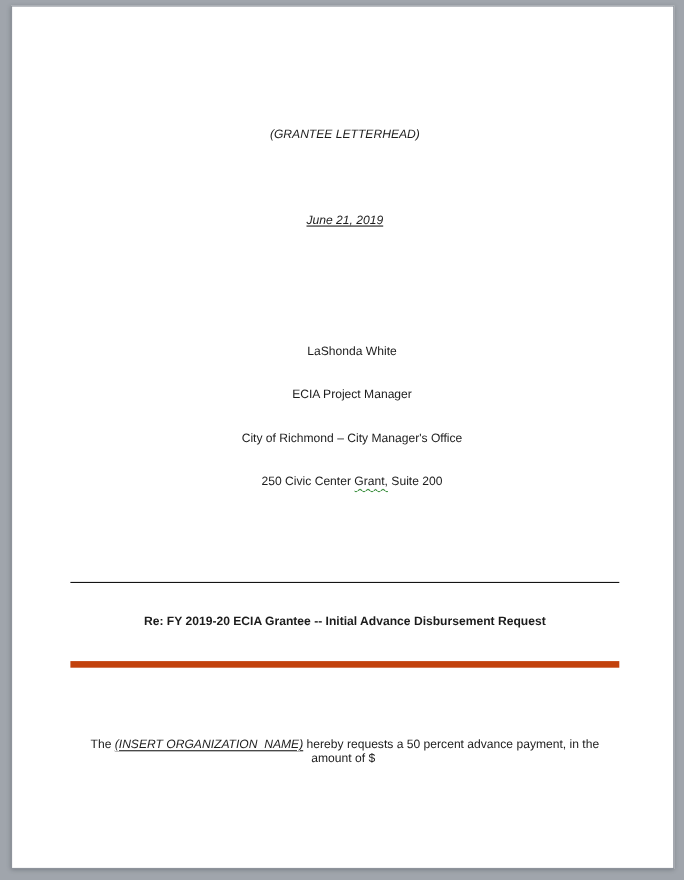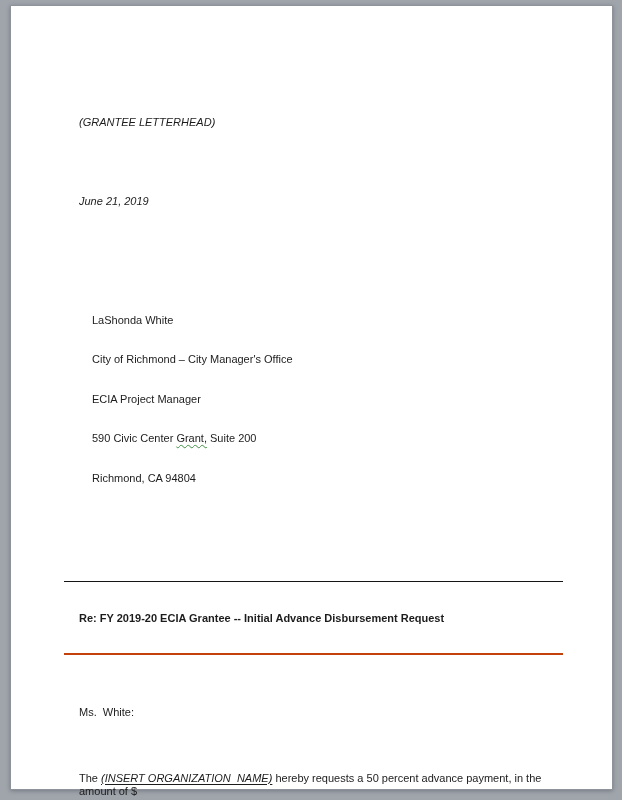--- a/index.html
+++ b/index.html
@@ -1,15 +1,15 @@
 <!DOCTYPE html>
 <html><head>
 <meta charset="utf-8">
 <style>
-  * { margin: 0; padding: 0; box-sizing: border-box; }
+  * { margin: 0; padding: 0; box-sizing: border-box; text-align: center; }
 
   html, body {
     width: 622px;
     height: 800px;
     overflow: hidden;
   }
 
   body {
     background: #a0a5ac;
     font-family: "Liberation Sans", "DejaVu Sans", sans-serif;
@@ -44,28 +44,28 @@
     text-underline-offset: 2px;
   }
 
   .spellcheck-grammar {
     text-decoration: underline wavy #3f9142;
     text-decoration-thickness: 1px;
     text-underline-offset: 2px;
   }
 
   .letterhead { margin-bottom: 27px; }
-  .date-line  { margin-bottom: 39px; }
+  .date-line  { margin-bottom: 39px; text-decoration: underline; }
 
   .recipient  { margin-bottom: 17px; margin-left: 13px; }
 
   .subject-block {
     border-top: 1.5px solid #141414;
-    border-bottom: 2px solid #c2410c;
-    margin: 13px -15px 11px -15px;
+    border-bottom: 6px solid #c2410c;
+    margin: 0 -15px 11px -15px;
     padding: 3px 15px 2px 15px;
   }
   .contract-row .tab-cell {
     display: inline-block;
     width: 178px;
     white-space: pre-wrap;
   }
 
   .salutation { margin-bottom: 13px; }
   .para-1     { margin-bottom: 14px; }
@@ -75,31 +75,29 @@
 
 <div class="page">
   <div class="content">
 
     <div class="letterhead italic">(GRANTEE LETTERHEAD)</div>
 
     <div class="date-line italic">June 21, 2019</div>
 
     <div class="recipient">
       <div>LaShonda White</div>
+      <div>ECIA Project Manager</div>
       <div>City of Richmond – City Manager's Office</div>
-      <div>ECIA Project Manager</div>
-      <div><span>590 Civic Center </span><span class="spellcheck-grammar">Grant,</span><span> Suite 200</span></div>
-      <div>Richmond, CA 94804</div>
+      <div><span>250 Civic Center </span><span class="spellcheck-grammar">Grant,</span><span> Suite 200</span></div>
     </div>
 
     <div class="subject-block">
       <div class="bold">Re: FY 2019-20 ECIA Grantee -- Initial Advance Disbursement Request</div>
     </div>
 
-    <div class="salutation">Ms.  White:</div>
 
     <div class="para-1"><span>The </span><span class="ph-underline">(INSERT ORGANIZATION  NAME)</span><span> hereby requests a 50 percent advance payment, in the amount of $ </span></div>
 
     
 
     
 
     
 
   </div>

